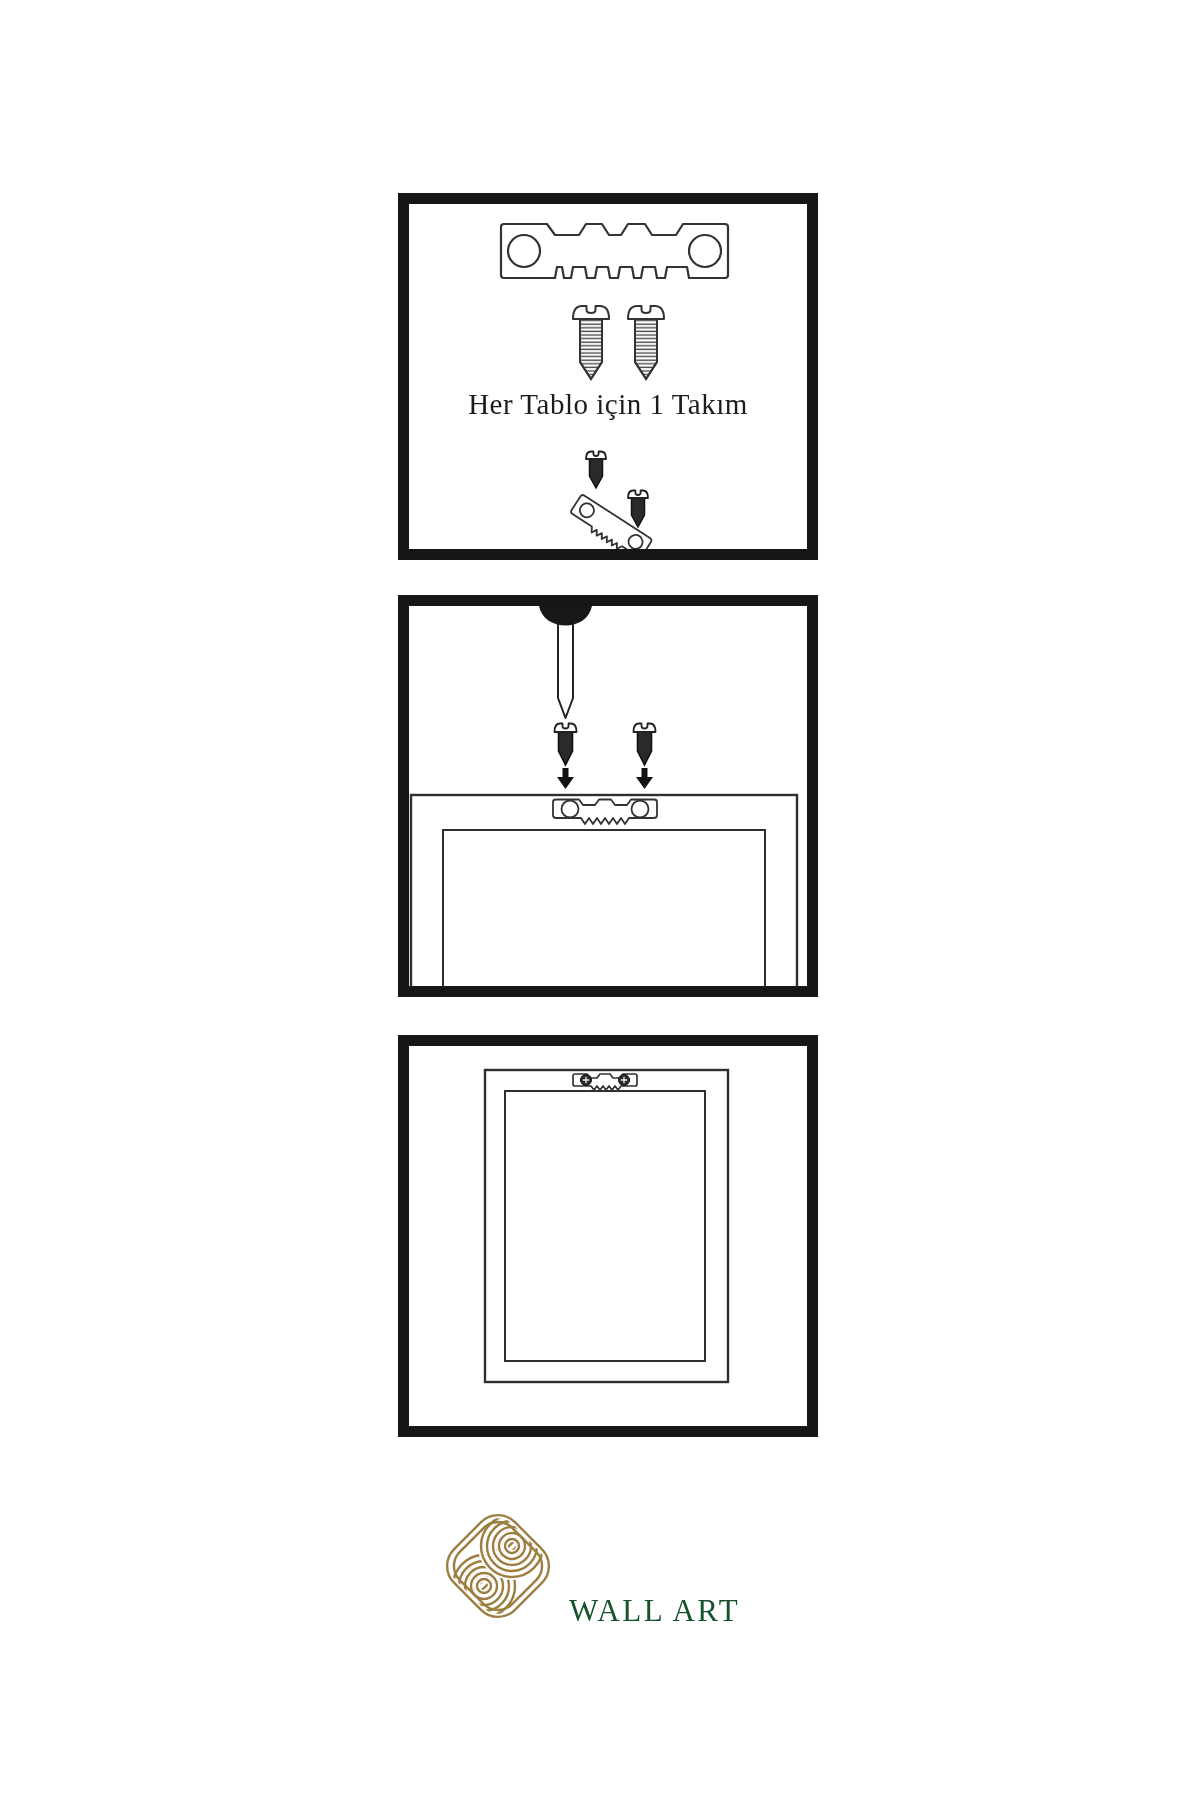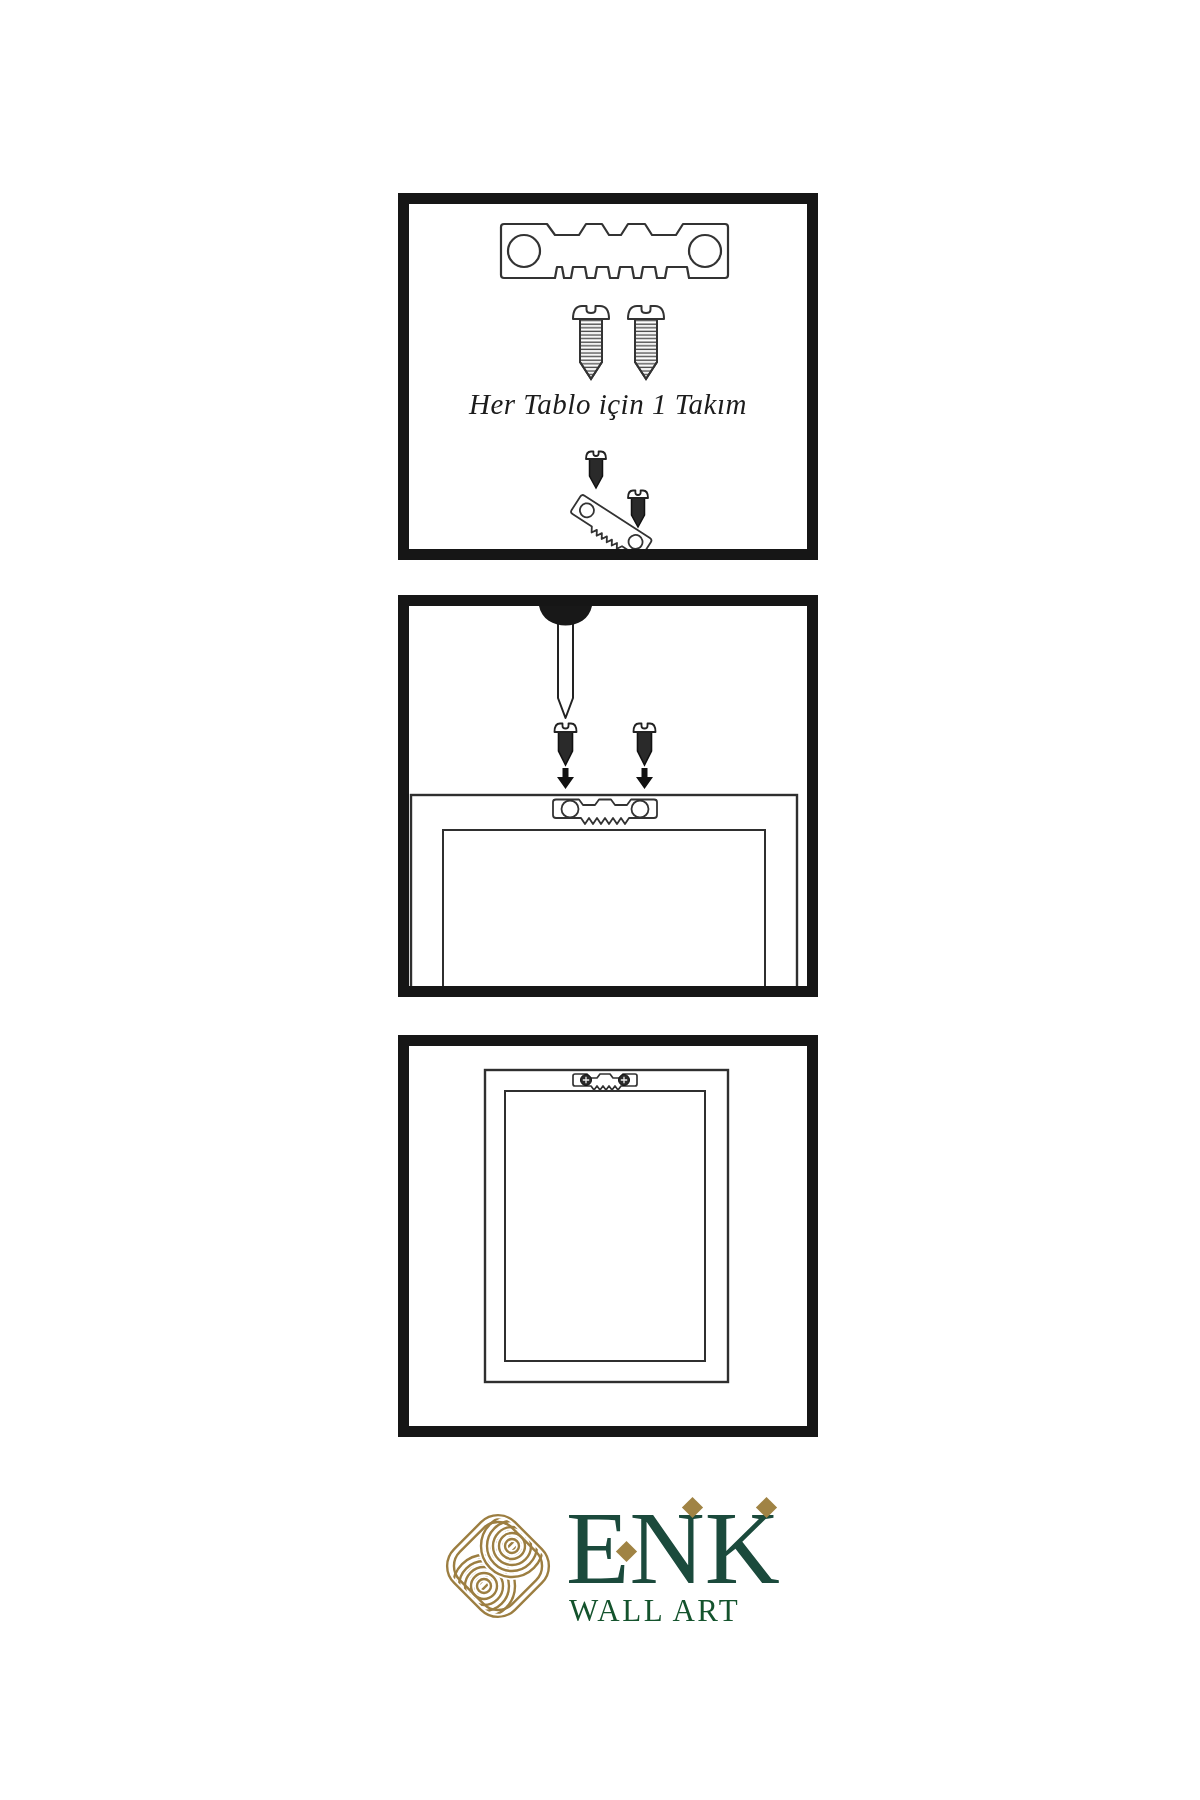--- a/index.html
+++ b/index.html
@@ -2,21 +2,21 @@
 <html><head>
 <meta charset="utf-8">
 <style>
   html,body{margin:0;padding:0;}
   body{
     width:1200px;height:1800px;position:relative;background:#ffffff;
     font-family:"Liberation Serif", serif;overflow:hidden;
   }
   .panel{
     position:absolute;left:398px;width:420px;box-sizing:border-box;
-    border:11px solid #161616;background:#ffffff;font-style:italic;
+    border:11px solid #161616;background:#ffffff;
   }
   #panel-kit{top:193px;height:367px;}
   #panel-mount{top:595px;height:402px;}
   #panel-hang{top:1035px;height:402px;}
   .panel svg{position:absolute;left:0;top:0;}
   .caption{
     position:absolute;left:0;right:0;top:184px;text-align:center;
     font-size:29px;letter-spacing:.5px;color:#1c1c1c;white-space:nowrap;
   }
   
@@ -185,20 +185,14 @@
           <circle cx="74" cy="44" r="31"></circle>
       </g>
     </g>
     <g fill="none">
       <rect x="17" y="21" width="86" height="86" rx="24" transform="rotate(45 60 64)" stroke="#ffffff" stroke-width="6"></rect>
       <rect x="17" y="21" width="86" height="86" rx="24" transform="rotate(45 60 64)" stroke="#9c7e41" stroke-width="2.4"></rect>
       <rect x="23" y="27" width="74" height="74" rx="20" transform="rotate(45 60 64)" stroke="#9c7e41" stroke-width="2.4"></rect>
     </g>
   </svg>
 
-  <div id="brand">
-    <span>ENK</span>
-    <span class="diamond" id="d1"></span>
-    <span class="diamond" id="d2"></span>
-    <span class="diamond" id="d3"></span>
-  </div>
   <div id="tagline">WALL ART</div>
 </div>
 
 </body></html>

